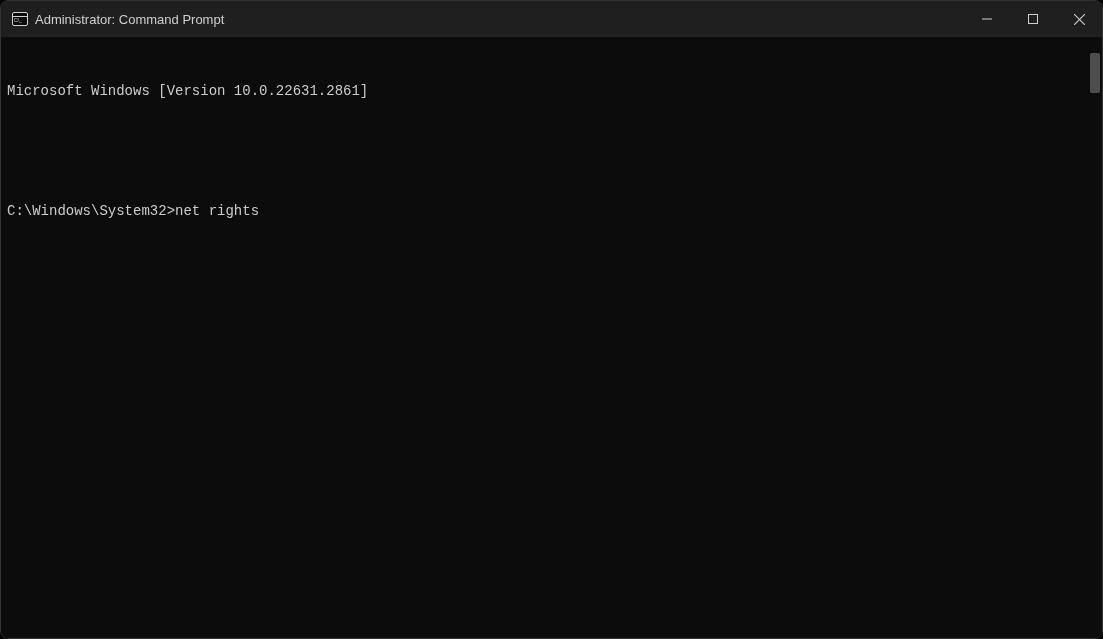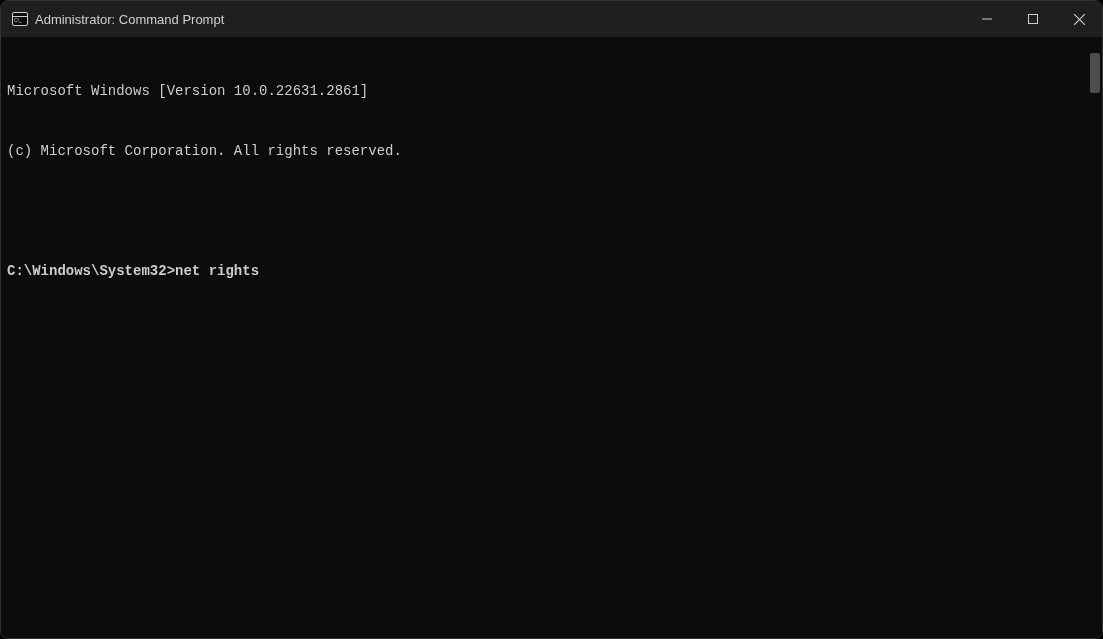--- a/index.html
+++ b/index.html
@@ -67,21 +67,21 @@
     flex: 1;
     padding: 4px 6px;
     font-family: Consolas, "Courier New", monospace;
     font-size: 14px;
     line-height: 20px;
     color: #cccccc;
     white-space: pre;
     overflow: hidden;
   }
   .blank-line { height: 20px; }
-  .prompt-line { display: flex; font-weight: bold; }
+  .prompt-line { display: flex; }
   .scrollbar {
     width: 14px;
     background: #0c0c0c;
     position: relative;
   }
   .scrollbar-thumb {
     position: absolute;
     top: 16px;
     left: 2px; right: 2px;
     height: 40px;
@@ -115,21 +115,20 @@
             <line x1="0" y1="0" x2="10" y2="10"></line>
             <line x1="10" y1="0" x2="0" y2="10"></line>
           </svg>
       </div>
     </div>
   </div>
 
   <div class="client">
     <div class="terminal">
       <div>Microsoft Windows [Version 10.0.22631.2861]</div>
-      <div>(c) Microsoft Corporation. All rights reserved.</div>
       <div class="blank-line"></div>
       <div class="prompt-line"><span>C:\Windows\System32&gt;</span><span>net rights</span></div>
     </div>
     <div class="scrollbar">
       <div class="scrollbar-thumb"></div>
     </div>
   </div>
 
 </div>
 

